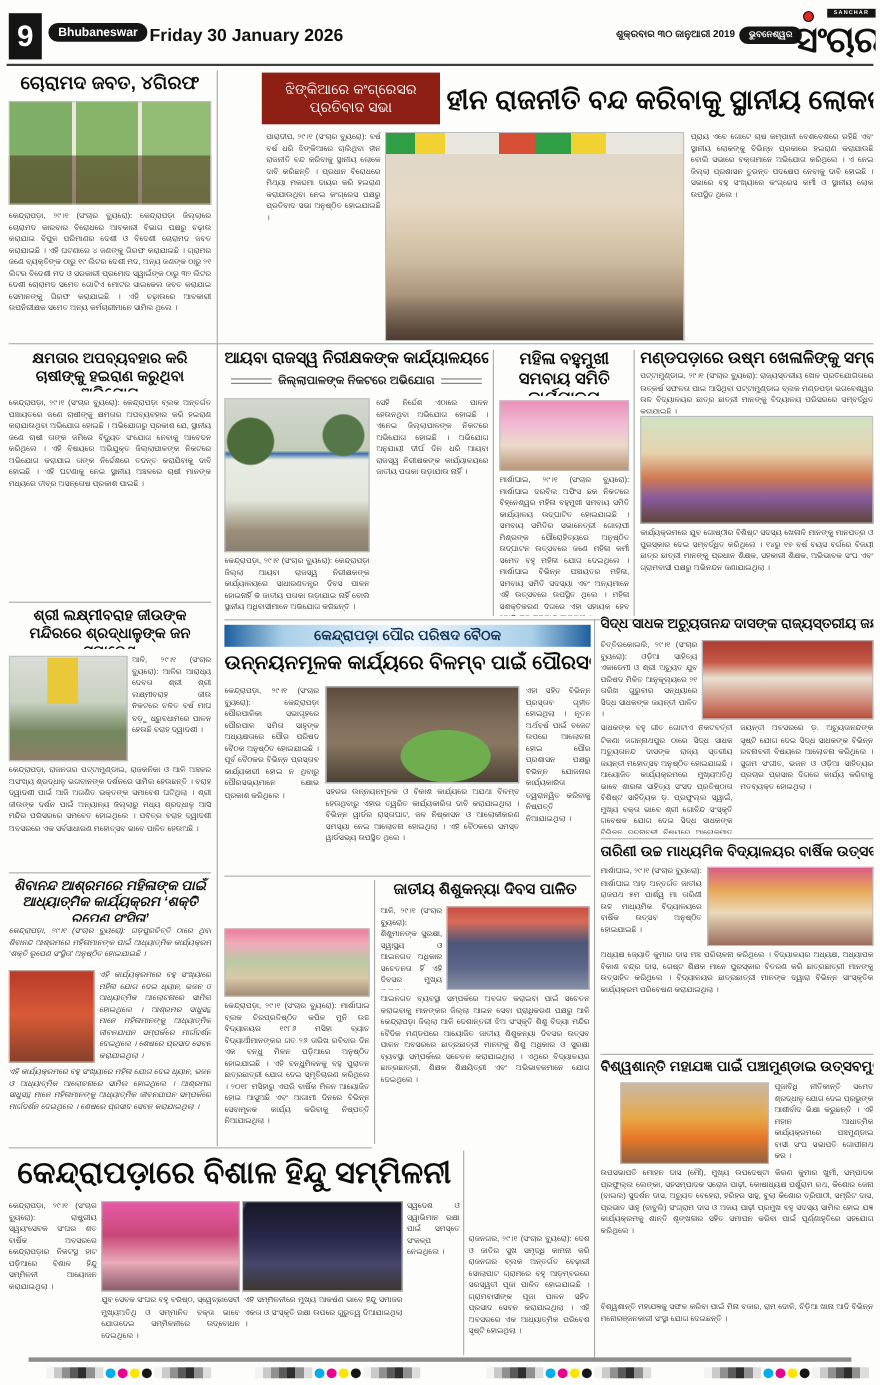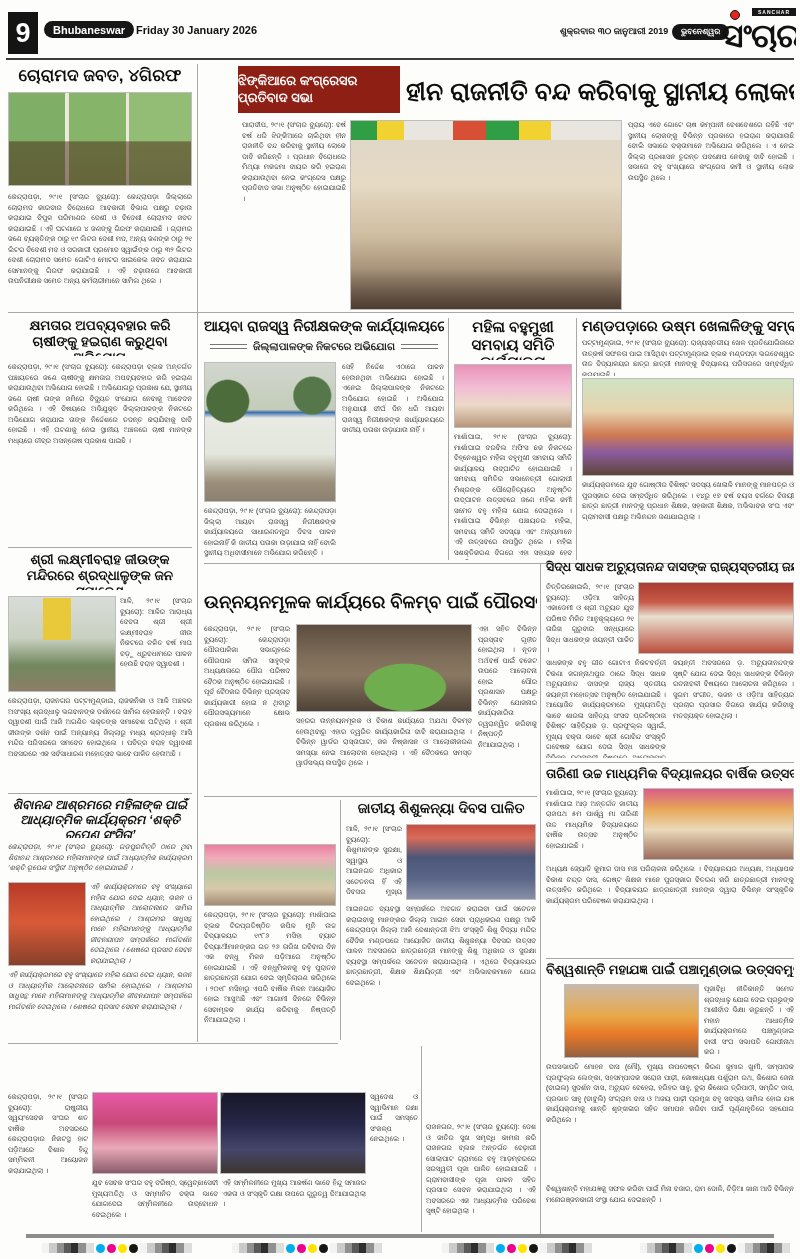--- a/index.html
+++ b/index.html
@@ -15,21 +15,21 @@
 
   
   .pagebox{background:#141414;color:#fff;font-weight:bold;font-size:27px;display:flex;align-items:center;justify-content:center;}
   .pill{background:#161616;color:#fff;font-weight:bold;border-radius:9px;display:flex;align-items:center;padding:0 9px;}
   .mast{font-weight:bold;font-size:33px;letter-spacing:-1px;line-height:1;}
   .mastsub{background:#161616;color:#fff;font-size:5px;font-weight:bold;letter-spacing:1px;padding:1px 6px;}
   .mastdot{width:8px;height:8px;border-radius:50%;background:#e0281e;border:1.5px solid #141414;}
   .hrule{position:absolute;background:#3c3c3c;}
 
   
-  .kicker{background:#8e1f14;color:#fff;font-weight:bold;font-size:13px;text-align:left;
+  .kicker{background:#8e1f14;color:#fff;font-weight:normal;font-size:13px;text-align:center;
           display:flex;align-items:center;justify-content:center;line-height:1.25;}
   .banner{background:linear-gradient(90deg,#1e5f9e 0%,#a9cfe8 16%,#f0f7fc 50%,#a9cfe8 84%,#1e5f9e 100%);
           color:#0e2f55;font-weight:bold;font-size:13px;text-align:center;line-height:20px;}
   .subrule{display:flex;align-items:center;gap:6px;font-weight:bold;font-size:10.5px;color:#222;}
   .subrule:before,.subrule:after{content:"";flex:1;height:3px;border-top:1px solid #777;border-bottom:1px solid #777;}
 
   
   .ph-liquor{background:
      linear-gradient(180deg,rgba(255,255,255,0) 52%,rgba(74,38,22,.5) 53%,rgba(74,38,22,.55) 100%),
      linear-gradient(90deg,#7fae66 0 31%,#ece8de 31% 33%,#86b468 33% 64%,#ece8de 64% 66%,#93bd74 66% 100%);}
@@ -68,21 +68,21 @@
 </head>
 <body>
 
 <div class="abs" style="left:0;top:0;width:800px;height:60px;">
   <div class="abs pagebox" style="left:8px;top:12px;width:30px;height:42px;">
     <span>9</span>
   </div>
   <div class="abs pill" style="left:44px;top:21px;height:17px;font-size:11px;">
     <span>Bhubaneswar</span>
   </div>
-  <div class="abs" style="left:136px;top:24px;font-size:11px;font-weight:bold;">Friday 30 January 2026</div>
+  <div class="abs" style="left:136px;top:24px;font-size:16px;font-weight:bold;">Friday 30 January 2026</div>
   <div class="abs" style="left:560px;top:26px;width:110px;font-size:9px;font-weight:bold;overflow:hidden;white-space:nowrap;">ଶୁକ୍ରବାର ୩୦ ଜାନୁଆରୀ 2019</div>
   <div class="abs pill" style="left:672px;top:24px;height:16px;font-size:8px;">
     <span>ଭୁବନେଶ୍ୱର</span>
   </div>
   <div class="abs" style="left:722px;top:6px;width:74px;height:50px;">
     <div class="abs mastsub" style="right:0;top:2px;">SANCHAR</div>
     <div class="abs mastdot" style="left:8px;top:4px;"></div>
     <div class="abs mast nw" style="left:0;top:13px;width:74px;">ସଂଚାର</div>
   </div>
   <div class="hrule" style="left:6px;top:58px;width:788px;height:2px;"></div>
@@ -151,20 +151,23 @@
 <div class="abs" style="left:582px;top:318px;width:212px;height:244px;">
   <div class="abs hl nw" style="left:0;top:0;width:212px;font-size:14.5px;">ମଣ୍ଡପଡ଼ାରେ ଉଷ୍ମ ଖେଳାଳିଙ୍କୁ ସମ୍ବର୍ଦ୍ଧନା</div>
   <div class="abs bd" style="left:0;top:20px;width:212px;height:38px;">ପଟ୍ଟାମୁଣ୍ଡାଇ, ୨୯।୧ (ସଂଚାର ବ୍ୟୁରୋ): ରାଜ୍ୟସ୍ତରୀୟ ଖେଳ ପ୍ରତିଯୋଗିତାରେ ଉତ୍କର୍ଷ ସଫଳତା ପାଇ ଆସିଥିବା ପଟ୍ଟାମୁଣ୍ଡାଇ ବ୍ଲକ ମଣ୍ଡପଡ଼ା ଭଗବେଶ୍ୱର ଉଚ୍ଚ ବିଦ୍ୟାଳୟର ଛାତ୍ର ଛାତ୍ରୀ ମାନଙ୍କୁ ବିଦ୍ୟାଳୟ ପରିସରରେ ସମ୍ବର୍ଦ୍ଧିତ କରାଯାଇଛି ।</div>
   <div class="ph ph-kids" style="left:0;top:60px;width:212px;height:98px;"></div>
   <div class="abs bd" style="left:0;top:162px;width:212px;height:80px;">କାର୍ଯ୍ୟକ୍ରମରେ ଯୁବ ଗୋଷ୍ଠୀର ବିଶିଷ୍ଟ ସଦସ୍ୟ ଖେଳାଳି ମାନଙ୍କୁ ମାନପତ୍ର ଓ ପୁରସ୍କାର ଦେଇ ସମ୍ବର୍ଦ୍ଧିତ କରିଥିଲେ । ୧୪ରୁ ୧୭ ବର୍ଷ ବୟସ ବର୍ଗରେ ବିଜୟୀ ଛାତ୍ର ଛାତ୍ରୀ ମାନଙ୍କୁ ପ୍ରଧାନ ଶିକ୍ଷକ, ସହକାରୀ ଶିକ୍ଷକ, ଅଭିଭାବକ ସଂଘ ଏବଂ ଗ୍ରାମବାସୀ ପକ୍ଷରୁ ଅଭିନନ୍ଦନ ଜଣାଯାଇଥିଲା ।</div>
 </div>
 
 <div class="hd" style="left:204px;top:563px;width:590px;"></div>
 
 <div class="abs" style="left:204px;top:568px;width:333px;height:226px;">
+  <div class="banner" style="width:333px;height:20px;">
+    <span>କେନ୍ଦ୍ରାପଡ଼ା ପୌର ପରିଷଦ ବୈଠକ</span>
+  </div>
   <div class="abs hl nw" style="left:0;top:24px;width:333px;font-size:18px;">ଉନ୍ନୟନମୂଳକ କାର୍ଯ୍ୟରେ ବିଳମ୍ବ ପାଇଁ ପୌରସଭ୍ୟଙ୍କ କ୍ଷୋଭ</div>
   <div class="abs bd" style="left:0;top:56px;width:86px;height:168px;">କେନ୍ଦ୍ରାପଡ଼ା, ୨୯।୧ (ସଂଚାର ବ୍ୟୁରୋ): କେନ୍ଦ୍ରାପଡ଼ା ପୌରପାଳିକା ସଭାଗୃହରେ ପୌରପାଳ ସମିତା ସାହୁଙ୍କ ଅଧ୍ୟକ୍ଷତାରେ ପୌର ପରିଷଦ ବୈଠକ ଅନୁଷ୍ଠିତ ହୋଇଯାଇଛି । ପୂର୍ବ ବୈଠକର ବିଭିନ୍ନ ପ୍ରସ୍ତାବ କାର୍ଯ୍ୟକାରୀ ହୋଇ ନ ଥିବାରୁ ପୌରସଭ୍ୟମାନେ କ୍ଷୋଭ ପ୍ରକାଶ କରିଥିଲେ ।</div>
   <div class="ph ph-meeting" style="left:92px;top:56px;width:176px;height:88px;"></div>
   <div class="abs bd" style="left:92px;top:148px;width:176px;height:76px;">ସହରର ଉନ୍ନୟନମୂଳକ ଓ ବିକାଶ କାର୍ଯ୍ୟରେ ଅଯଥା ବିଳମ୍ବ ହେଉଥିବାରୁ ଏହାର ତ୍ୱରିତ କାର୍ଯ୍ୟକାରିତା ଦାବି କରାଯାଇଥିଲା । ବିଭିନ୍ନ ୱାର୍ଡର ରାସ୍ତାଘାଟ, ଜଳ ନିଷ୍କାସନ ଓ ଆଲୋକୀକରଣ ସମସ୍ୟା ନେଇ ଆଲୋଚନା ହୋଇଥିଲା । ଏହି ବୈଠକରେ ସମସ୍ତ ୱାର୍ଡସଭ୍ୟ ଉପସ୍ଥିତ ଥିଲେ ।</div>
   <div class="abs bd" style="left:274px;top:56px;width:59px;height:168px;">ଏହା ସହିତ ବିଭିନ୍ନ ପ୍ରସ୍ତାବ ଗୃହୀତ ହୋଇଥିଲା । ନୂତନ ଅର୍ଥବର୍ଷ ପାଇଁ ବଜେଟ ଉପରେ ଆଲୋଚନା ହୋଇ ପୌର ପ୍ରଶାସନ ପକ୍ଷରୁ ବିଭିନ୍ନ ଯୋଜନାର କାର୍ଯ୍ୟକାରିତା ତ୍ୱରାନ୍ୱିତ କରିବାକୁ ନିଷ୍ପତ୍ତି ନିଆଯାଇଥିଲା ।</div>
 </div>
 <div class="hd" style="left:204px;top:796px;width:333px;"></div>
 <div class="vd" style="left:540px;top:563px;height:672px;"></div>
 
 <div class="abs" style="left:546px;top:560px;width:248px;height:200px;">
@@ -200,20 +203,21 @@
 
 <div class="abs" style="left:346px;top:800px;width:190px;height:276px;">
   <div class="abs hl nw" style="left:0;top:0;width:190px;font-size:14px;">ଜାତୀୟ ଶିଶୁକନ୍ୟା ଦିବସ ପାଳିତ</div>
   <div class="abs bd" style="left:0;top:24px;width:56px;height:76px;">ଆଳି, ୨୯।୧ (ସଂଚାର ବ୍ୟୁରୋ): ଶିଶୁମାନଙ୍କ ସୁରକ୍ଷା, ସ୍ୱାସ୍ଥ୍ୟ ଓ ଆଇନଗତ ଅଧିକାର ସଚେତନତା ହିଁ ଏହି ଦିବସର ମୁଖ୍ୟ ଲକ୍ଷ୍ୟ ।</div>
   <div class="ph ph-school" style="left:60px;top:24px;width:130px;height:76px;"></div>
   <div class="abs bd" style="left:0;top:104px;width:190px;height:168px;">ଆଇନଗତ ବ୍ୟବସ୍ଥା ସମ୍ପର୍କରେ ଅବଗତ କରାଇବା ପାଇଁ ସଚେତନ କରାଇବାକୁ ମାନଙ୍କର ଜିଲ୍ଲା ଆଇନ ସେବା ପ୍ରାଧିକରଣ ପକ୍ଷରୁ ଆଳି କେନ୍ଦ୍ରାପଡ଼ା ଜିଲ୍ଲା ଆଳି ଦେଶାନ୍ତରୀ ଝିଅ ସଂସ୍କୃତି ଶିଶୁ ବିଦ୍ୟା ମନ୍ଦିର ବୈଦିକ ମଣ୍ଡପରେ ଆୟୋଜିତ ଜାତୀୟ ଶିଶୁକନ୍ୟା ଦିବସର ଉତ୍ସବ ପାଳନ ଅବସରରେ ଛାତ୍ରଛାତ୍ରୀ ମାନଙ୍କୁ ଶିଶୁ ଅଧିକାର ଓ ସୁରକ୍ଷା ବ୍ୟବସ୍ଥା ସମ୍ପର୍କରେ ସଚେତନ କରାଯାଇଥିଲା । ଏଥିରେ ବିଦ୍ୟାଳୟର ଛାତ୍ରଛାତ୍ରୀ, ଶିକ୍ଷକ ଶିକ୍ଷୟିତ୍ରୀ ଏବଂ ଅଭିଭାବକମାନେ ଯୋଗ ଦେଇଥିଲେ ।</div>
 </div>
 
 <div class="hd" style="left:8px;top:1043px;width:330px;"></div>
 <div class="abs" style="left:8px;top:1046px;width:410px;height:186px;">
+  <div class="abs hl nw" style="left:0;top:0;width:410px;font-size:28px;line-height:40px;">କେନ୍ଦ୍ରାପଡ଼ାରେ ବିଶାଳ ହିନ୍ଦୁ ସମ୍ମିଳନୀ</div>
   <div class="abs bd" style="left:0;top:46px;width:80px;height:140px;">କେନ୍ଦ୍ରାପଡ଼ା, ୨୯।୧ (ସଂଚାର ବ୍ୟୁରୋ): ରାଷ୍ଟ୍ରୀୟ ସ୍ୱୟଂସେବକ ସଂଘର ଶତ ବାର୍ଷିକ ଅବସରରେ କେନ୍ଦ୍ରାପଡ଼ାର ନିକଟସ୍ଥ ହାଟ ପଡ଼ିଆରେ ବିଶାଳ ହିନ୍ଦୁ ସମ୍ମିଳନୀ ଆୟୋଜନ କରାଯାଇଥିଲା ।</div>
   <div class="ph ph-hindu1" style="left:84px;top:46px;width:126px;height:82px;"></div>
   <div class="ph ph-hindu2" style="left:212px;top:46px;width:146px;height:82px;"></div>
   <div class="abs bd" style="left:84px;top:132px;width:126px;height:54px;">ଯୁବ ସେବକ ସଂଘର ବହୁ ବରିଷ୍ଠ, ସ୍ୱେଚ୍ଛାସେବୀ ମୁଖ୍ୟଅତିଥି ଓ ସମ୍ମାନିତ ବକ୍ତା ଭାବେ ଯୋଗଦେଇ ସମ୍ମିଳନୀରେ ଉଦ୍‌ବୋଧନ ଦେଇଥିଲେ ।</div>
   <div class="abs bd" style="left:214px;top:132px;width:144px;height:54px;">ଏହି ସମ୍ମିଳନୀରେ ମୁଖ୍ୟ ଆକର୍ଷଣ ଭାବେ ହିନ୍ଦୁ ସମାଜର ଏକତା ଓ ସଂସ୍କୃତି ରକ୍ଷା ଉପରେ ଗୁରୁତ୍ୱ ଦିଆଯାଇଥିଲା ।</div>
   <div class="abs bd" style="left:362px;top:46px;width:48px;height:140px;">ସ୍ୱଦେଶ ଓ ସ୍ୱାଭିମାନ ରକ୍ଷା ପାଇଁ ସମସ୍ତେ ସଂକଳ୍ପ ନେଇଥିଲେ ।</div>
 </div>
 <div class="vd" style="left:421px;top:1046px;height:186px;"></div>
 
 <div class="abs" style="left:426px;top:1080px;width:110px;height:152px;">

